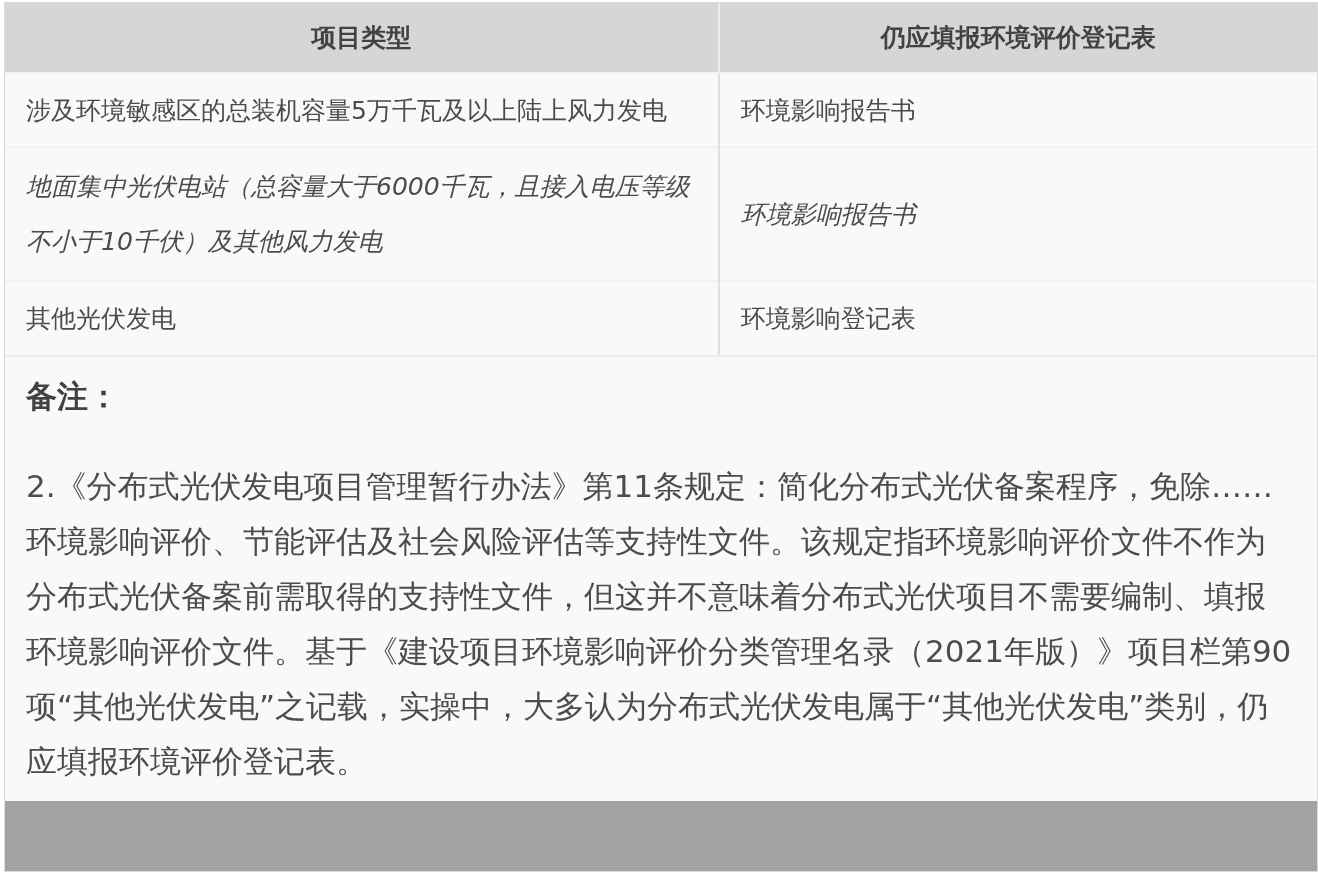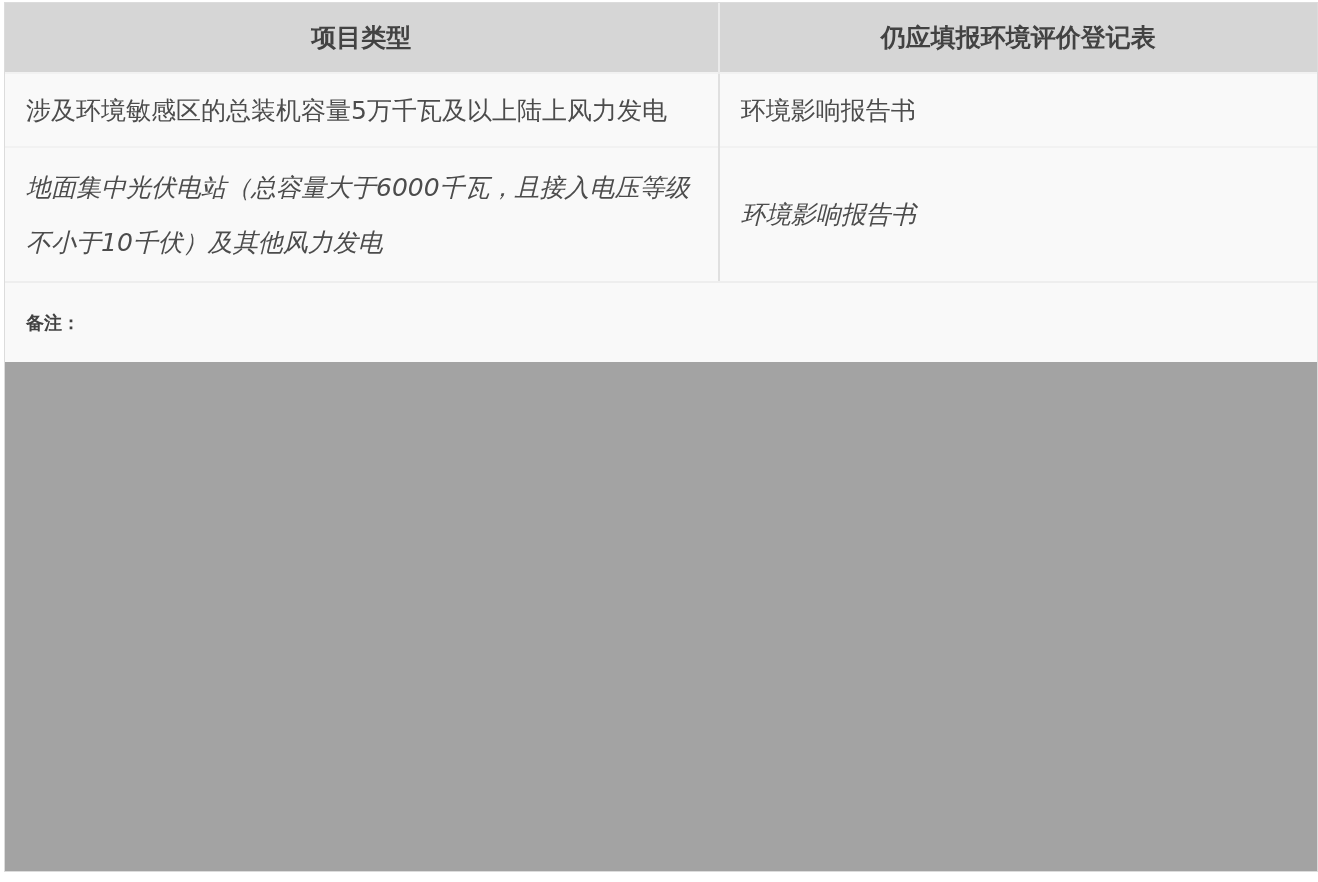--- a/index.html
+++ b/index.html
@@ -49,21 +49,21 @@
   tr.row-short { height: 74px; }
   tr.row-tall { height: 134px; font-style: italic; }
   .notes {
     border-top: 2px solid #eeeeee;
     padding: 12px 21px 12px 21px;
     background: #f9f9f9;
   }
   .notes p {
     margin: 0;
     line-height: 55px;
-    font-size: 18px;
+    font-size: 31px;
     color: #4c4c4c;
   }
   .notes .notes-label {
     font-weight: bold;
     color: #424242;
   }
   .notes .note-1 { margin-top: 15px; }
   .notes .note-2 { margin-top: 35px; }
 </style>
 </head>
@@ -84,20 +84,25 @@
     </thead>
     <tbody>
       <tr class="row-short">
         <td>涉及环境敏感区的总装机容量5万千瓦及以上陆上风力发电</td>
         <td>环境影响报告书</td>
       </tr>
       <tr class="row-tall">
         <td>地面集中光伏电站（总容量大于6000千瓦，且接入电压等级不小于10千伏）及其他风力发电</td>
         <td>环境影响报告书</td>
       </tr>
+      <tr class="row-short">
+        <td>其他光伏发电</td>
+        <td>环境影响登记表</td>
+      </tr>
     </tbody>
   </table>
 
   <div class="notes">
     <p class="notes-label">备注：</p>
+    <p class="note note-2">2.《分布式光伏发电项目管理暂行办法》第11条规定：简化分布式光伏备案程序，免除……环境影响评价、节能评估及社会风险评估等支持性文件。该规定指环境影响评价文件不作为分布式光伏备案前需取得的支持性文件，但这并不意味着分布式光伏项目不需要编制、填报环境影响评价文件。基于《建设项目环境影响评价分类管理名录（2021年版）》项目栏第90项“其他光伏发电”之记载，实操中，大多认为分布式光伏发电属于“其他光伏发电”类别，仍应填报环境评价登记表。</p>
   </div>
 
 </div>
 
 </body></html>

